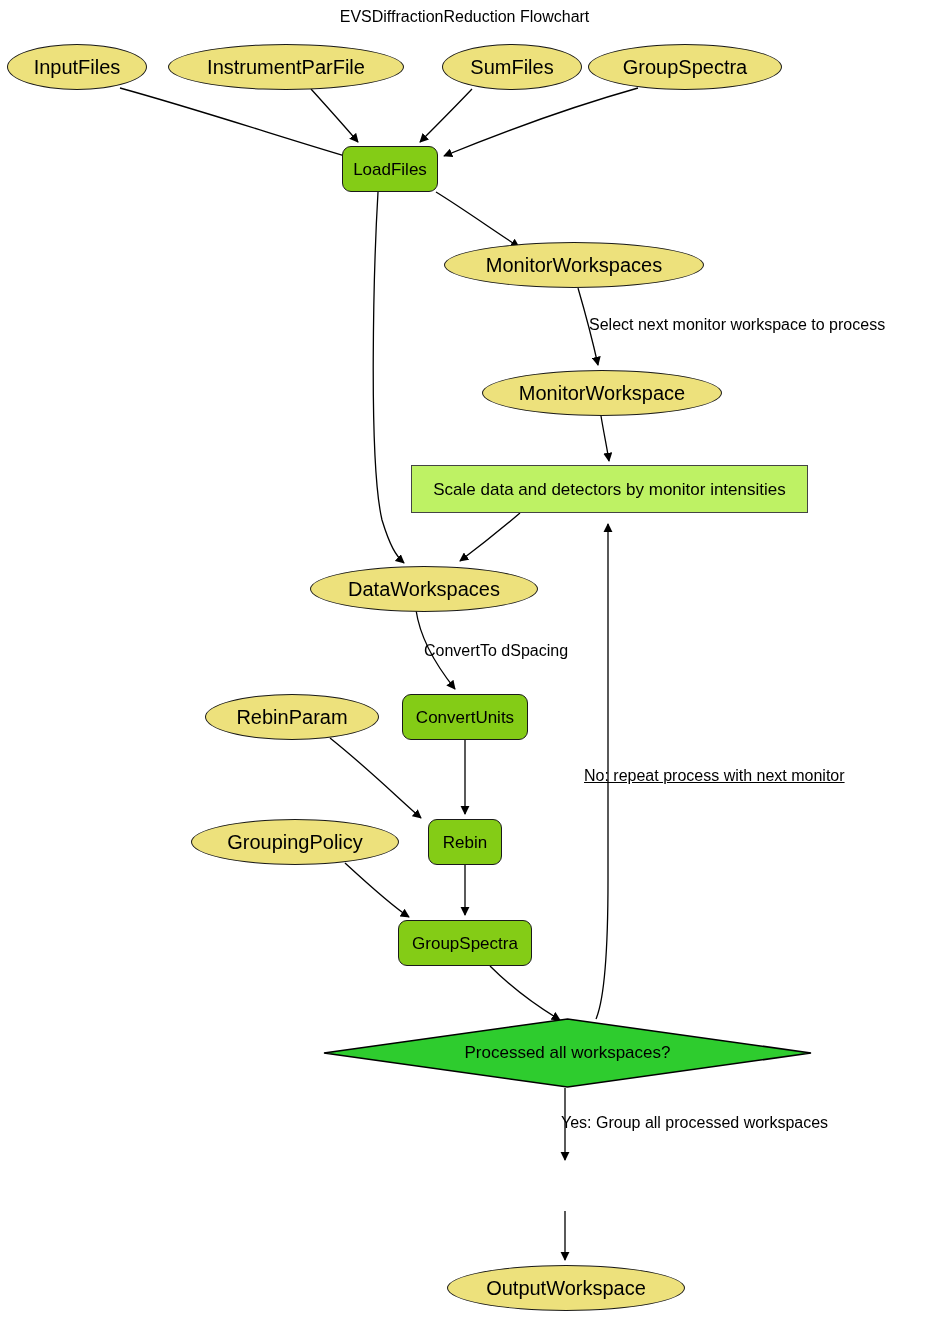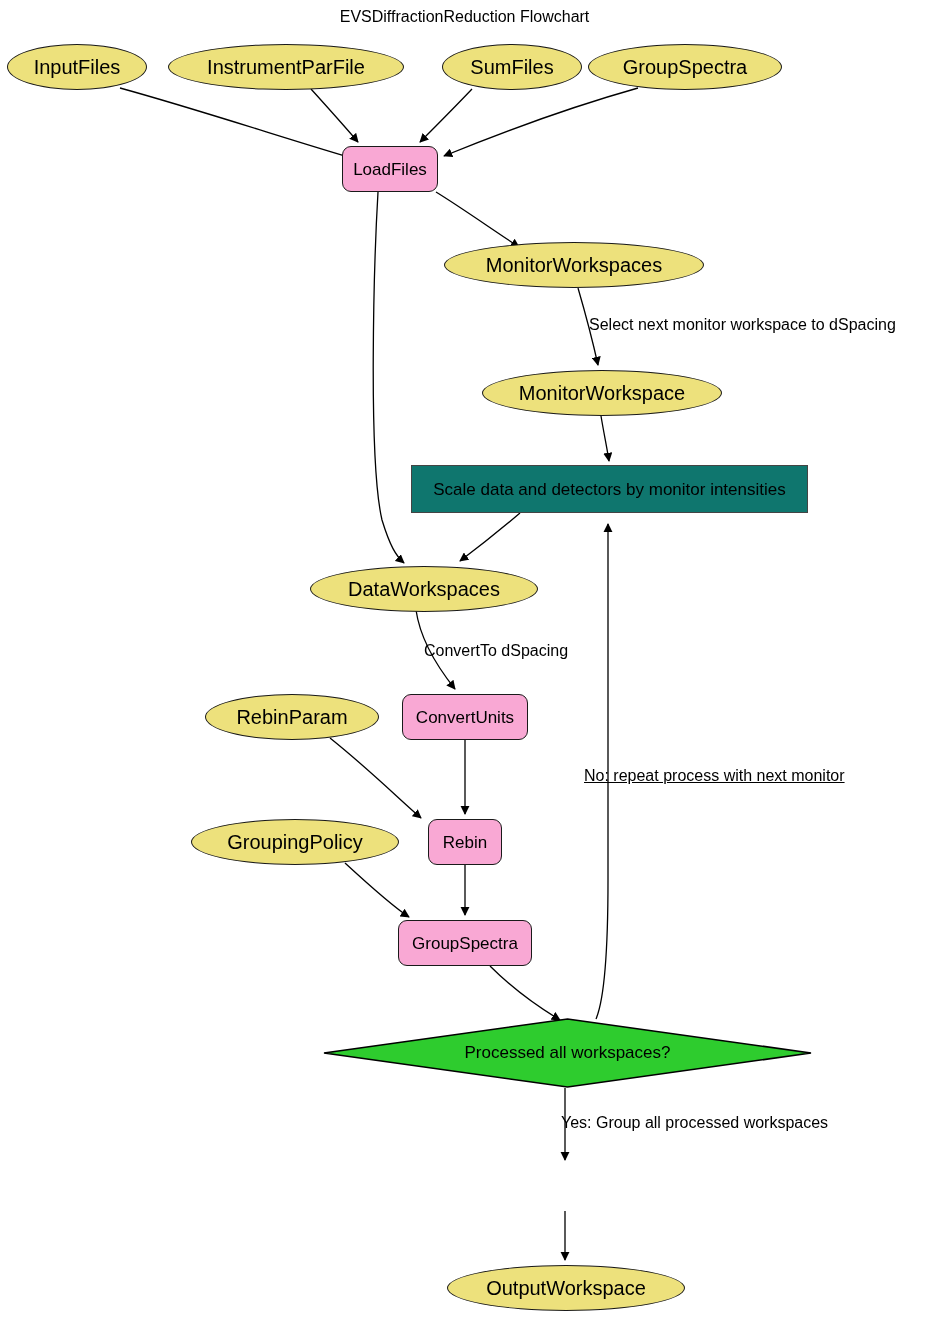--- a/index.html
+++ b/index.html
@@ -38,26 +38,26 @@
   }
   .ellipse {
     border: 1.4px solid #1a1a1a;
     border-radius: 50%;
     background: #ede17c;
     font-size: 20px;
   }
   .process {
     border: 1.4px solid #1a1a1a;
     border-radius: 9px;
-    background: #f9a8d4;
+    background: #84cc16;
     font-size: 17px;
   }
   .rect {
     border: 1.4px solid #444444;
-    background: #0f766e;
+    background: #bef264;
     font-size: 17px;
   }
   .diamond-wrap {
     position: absolute;
   }
   .diamond-wrap svg {
     position: absolute;
     left: 0;
     top: 0;
   }
@@ -202,21 +202,21 @@
       <polygon points="244.5,1 488,35 244.5,69 1,35" fill="#2ecc2e" stroke="#000000" stroke-width="1.6"></polygon>
     </svg>
     <div class="diamond-label">Processed all workspaces?</div>
   </div>
 
 
   <div class="node ellipse" style="left:447px; top:1265px; width:238px; height:46px;">
     <span>OutputWorkspace</span>
   </div>
 
-  <div class="edge-label" style="left:589px; top:316px;">Select next monitor workspace to dSpacing</div>
+  <div class="edge-label" style="left:589px; top:316px;">Select next monitor workspace to process</div>
 
   <div class="edge-label" style="left:424px; top:642px;">ConvertTo dSpacing</div>
 
   <div class="edge-label" style="left:584px; top:767px;text-decoration:underline;">No: repeat process with next monitor</div>
 
   <div class="edge-label" style="left:561px; top:1114px;">Yes: Group all processed workspaces</div>
 
 </div>
 
 </body></html>

